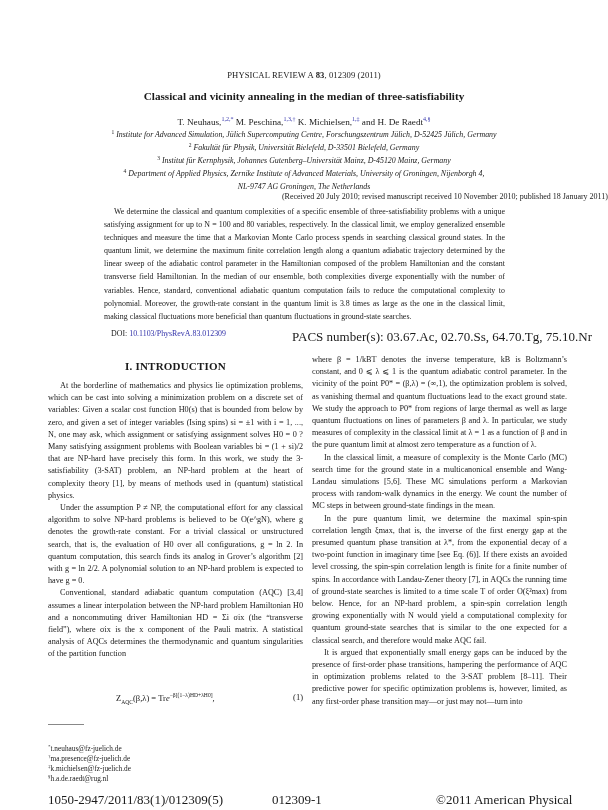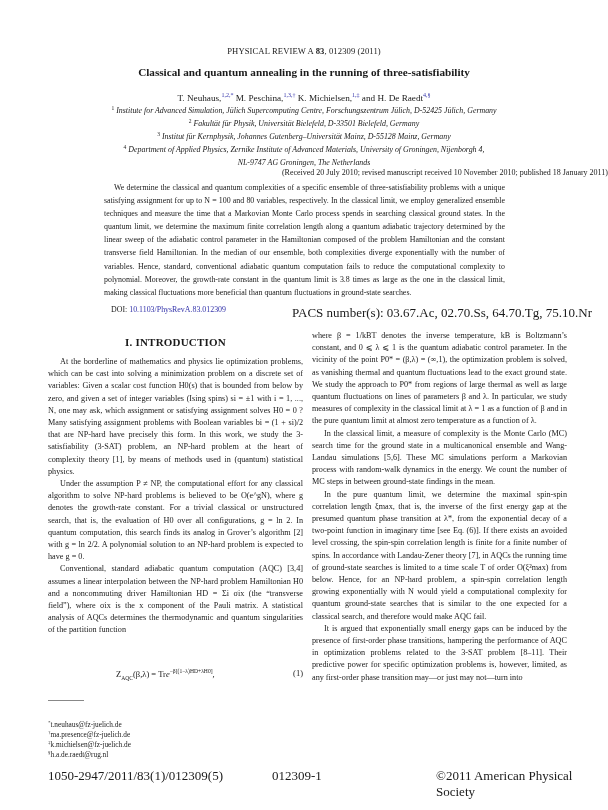--- a/index.html
+++ b/index.html
@@ -1,18 +1,18 @@
 <!DOCTYPE html>
 <html><head>
 <meta charset="utf-8">
 <style>
   html, body { margin:0; padding:0; background:#fff; }
   body { width:608px; height:810px; position:relative; overflow:hidden;
          font-family:"Liberation Serif","DejaVu Serif",serif; color:#1a1a1a; }
-  .abs { position:absolute; }
+  .abs { position:absolute;margin-top:24px; }
   .journal { top:46px; left:0; width:608px; text-align:center; font-size:8.6px; letter-spacing:0.1px; }
   .journal b { font-weight:bold; }
   .title { top:66px; left:0; width:608px; text-align:center; font-size:11.2px; font-weight:bold;
            font-family:"Liberation Serif","DejaVu Serif",serif; }
   .authors { top:93px; left:0; width:608px; text-align:center; font-size:9.2px; }
   .authors sup { font-size:6px; color:#3333aa; vertical-align:4px; line-height:0; }
   .affil { left:0; width:608px; text-align:center; font-size:7.9px; font-style:italic; line-height:13px; }
   .affil sup { font-size:5.5px; vertical-align:3px; line-height:0; font-style:normal; }
   .received { top:180px; left:0; width:608px; text-align:right; font-size:8px; }
   .abstract { top:181px; left:104px; width:401px; font-size:7.9px; line-height:13.1px; text-align:justify; text-indent:10px; }
@@ -33,29 +33,29 @@
   .foot { left:48px; font-size:7.3px; line-height:10.5px; }
   .foot sup { font-size:5px; }
   .footer { top:768px; font-size:13px; }
   i.m { font-style:italic; }
 </style>
 </head>
 <body>
 
 <div class="abs journal"><span>PHYSICAL REVIEW A </span><b>83</b><span>, 012309 (2011)</span></div>
 
-<div class="abs title">Classical and quantum annealing in the running of three-satisfiability</div>
+<div class="abs title">Classical and vicinity annealing in the median of three-satisfiability</div>
 
 <div class="abs authors">
   <span>T. Neuhaus,</span><sup>1,2,*</sup><span> M. Peschina,</span><sup>1,3,†</sup><span> K. Michielsen,</span><sup>1,‡</sup><span> and H. De Raedt</span><sup>4,§</sup>
 </div>
 
 <div class="abs affil" style="top:104px"><sup>1</sup><span> Institute for Advanced Simulation, Jülich Supercomputing Centre, Forschungszentrum Jülich, D-52425 Jülich, Germany</span></div>
 <div class="abs affil" style="top:117px"><sup>2</sup><span> Fakultät für Physik, Universität Bielefeld, D-33501 Bielefeld, Germany</span></div>
-<div class="abs affil" style="top:130px"><sup>3</sup><span> Institut für Kernphysik, Johannes Gutenberg–Universität Mainz, D-55128 Mainz, Germany</span></div>
+<div class="abs affil" style="top:130px"><sup>3</sup><span> Institut für Kernphysik, Johannes Gutenberg–Universität Mainz, D-45120 Mainz, Germany</span></div>
 <div class="abs affil" style="top:143px"><sup>4</sup><span> Department of Applied Physics, Zernike Institute of Advanced Materials, University of Groningen, Nijenborgh 4,</span></div>
 <div class="abs affil" style="top:156px"><span>NL-9747 AG Groningen, The Netherlands</span></div>
 
 <div class="abs received" style="top:168px">(Received 20 July 2010; revised manuscript received 10 November 2010; published 18 January 2011)</div>
 
 <div class="abs abstract">We determine the classical and quantum complexities of a specific ensemble of three-satisfiability problems with a unique satisfying assignment for up to N = 100 and 80 variables, respectively. In the classical limit, we employ generalized ensemble techniques and measure the time that a Markovian Monte Carlo process spends in searching classical ground states. In the quantum limit, we determine the maximum finite correlation length along a quantum adiabatic trajectory determined by the linear sweep of the adiabatic control parameter in the Hamiltonian composed of the problem Hamiltonian and the constant transverse field Hamiltonian. In the median of our ensemble, both complexities diverge exponentially with the number of variables. Hence, standard, conventional adiabatic quantum computation fails to reduce the computational complexity to polynomial. Moreover, the growth-rate constant in the quantum limit is 3.8 times as large as the one in the classical limit, making classical fluctuations more beneficial than quantum fluctuations in ground-state searches.</div>
 
 <div class="abs doi"><span>DOI: </span><a href="#">10.1103/PhysRevA.83.012309</a></div>
 <div class="abs pacs">PACS number(s): 03.67.Ac, 02.70.Ss, 64.70.Tg, 75.10.Nr</div>
 

